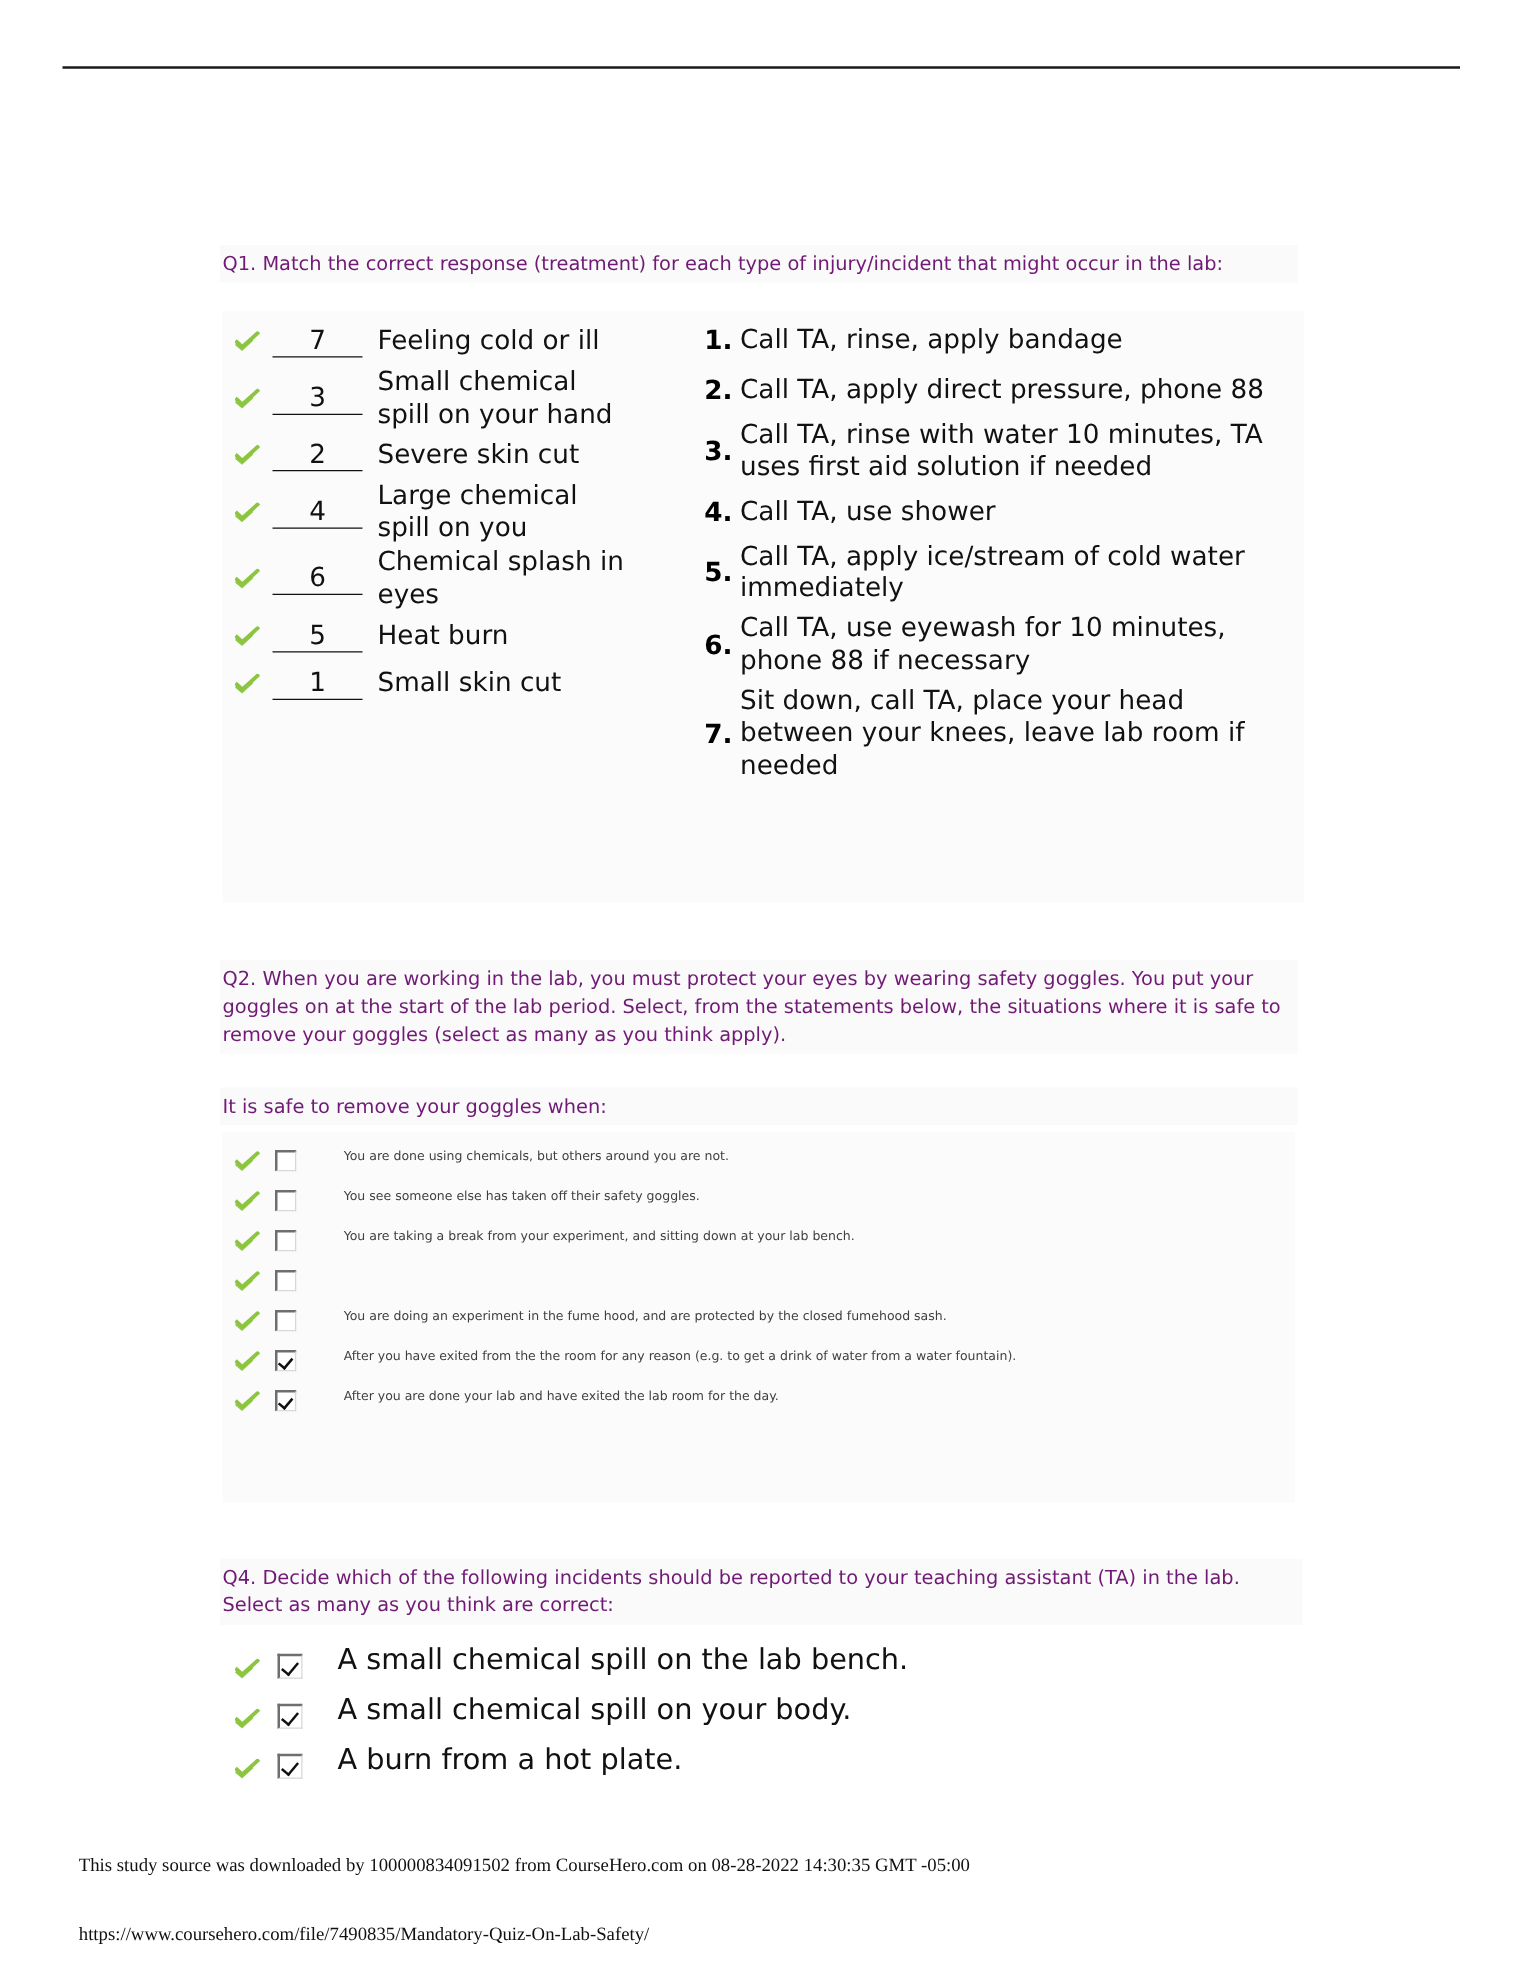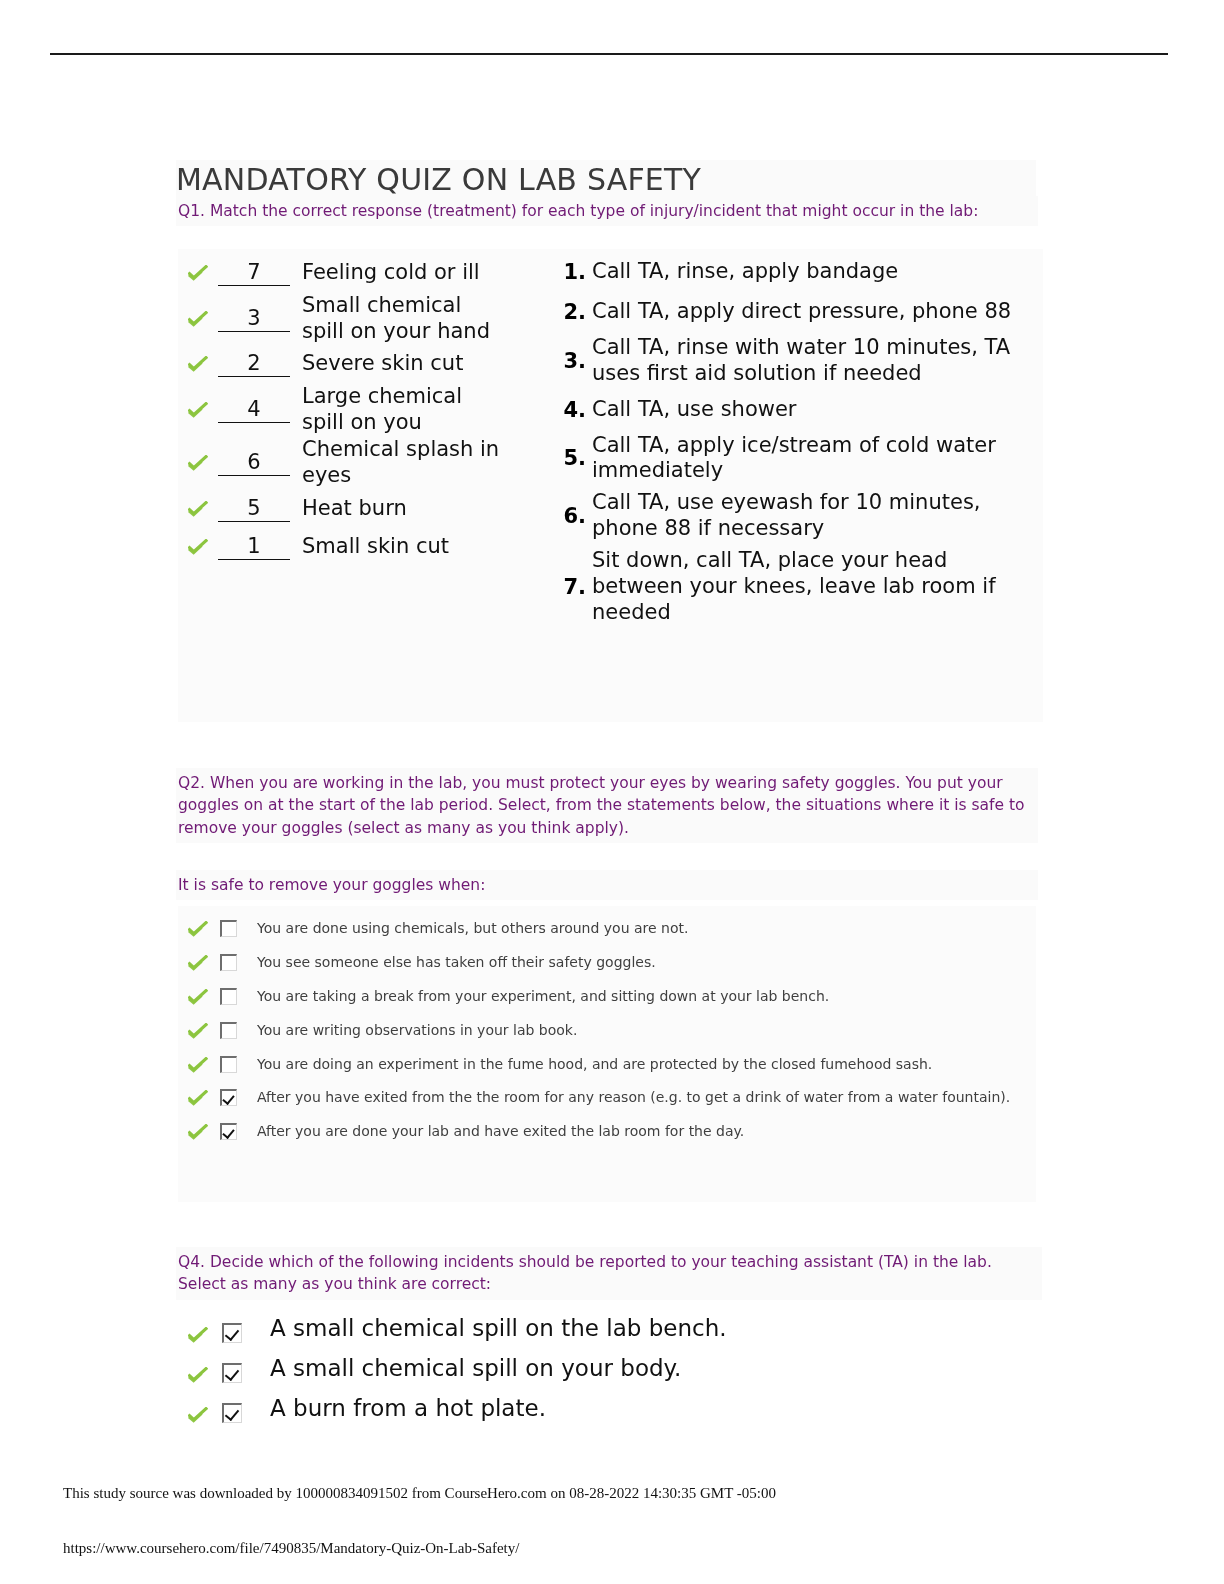--- a/index.html
+++ b/index.html
@@ -202,24 +202,24 @@
   }
   .opt-row {
     display: flex;
     align-items: flex-start;
     padding: 7px 0 7px 10px;
     box-sizing: border-box;
   }
   .opt-row .gcheck { margin-top: 2px; margin-right: 12px; }
   .opt-row .cbox { margin-top: 1px; }
   .opt-text {
-    font-size: 14px;
+    font-size: 10px;
     line-height: 1.42;
     color: #3f3f3f;
-    margin-left: 20px;
+    margin-left: 38px;
     max-width: 760px;
   }
 
   
   .q4-list {
     position: absolute;
     left: 178px;
     top: 1303px;
     width: 860px;
   }
@@ -250,21 +250,20 @@
   #footer-download { left: 63px; top: 1485px; }
   #footer-url { left: 63px; top: 1540px; }
 </style>
 </head>
 <body>
 
 <div class="page">
 
   <div class="top-rule"></div>
 
-  <h1 class="doc-title">MANDATORY QUIZ ON LAB SAFETY</h1>
 
   <div class="prompt" id="q1-prompt">Q1. Match the correct response (treatment) for each type of injury/incident that might occur in the lab:</div>
 
   <div class="panel" id="q1-panel">
     <div class="q1-grid">
       <div class="q1-left" id="q1-matches">
           <div class="match-row">
             <span class="gcheck">
               <svg width="20" height="16" viewBox="0 0 20 16" xmlns="http://www.w3.org/2000/svg">
                 <path d="M1.5 8.6 L5.8 12.6 L18 1.6" fill="none" stroke="#8CC53F" stroke-width="3.1" stroke-linecap="square"></path>
@@ -404,21 +403,20 @@
           <span class="opt-text">You are taking a break from your experiment, and sitting down at your lab bench.</span>
         </div>
         <div class="opt-row">
           <span class="gcheck">
             <svg width="20" height="16" viewBox="0 0 20 16" xmlns="http://www.w3.org/2000/svg">
               <path d="M1.5 8.6 L5.8 12.6 L18 1.6" fill="none" stroke="#8CC53F" stroke-width="3.1" stroke-linecap="square"></path>
               <path d="M1.5 10.9 L5.6 14.4 L13 7.5" fill="none" stroke="#8CC53F" stroke-width="2.2" stroke-linecap="square" opacity="0.95"></path>
             </svg>
           </span>
           <span class="cbox"></span>
-          <span class="opt-text">You are writing observations in your lab book.</span>
         </div>
         <div class="opt-row">
           <span class="gcheck">
             <svg width="20" height="16" viewBox="0 0 20 16" xmlns="http://www.w3.org/2000/svg">
               <path d="M1.5 8.6 L5.8 12.6 L18 1.6" fill="none" stroke="#8CC53F" stroke-width="3.1" stroke-linecap="square"></path>
               <path d="M1.5 10.9 L5.6 14.4 L13 7.5" fill="none" stroke="#8CC53F" stroke-width="2.2" stroke-linecap="square" opacity="0.95"></path>
             </svg>
           </span>
           <span class="cbox"></span>
           <span class="opt-text">You are doing an experiment in the fume hood, and are protected by the closed fumehood sash.</span>

